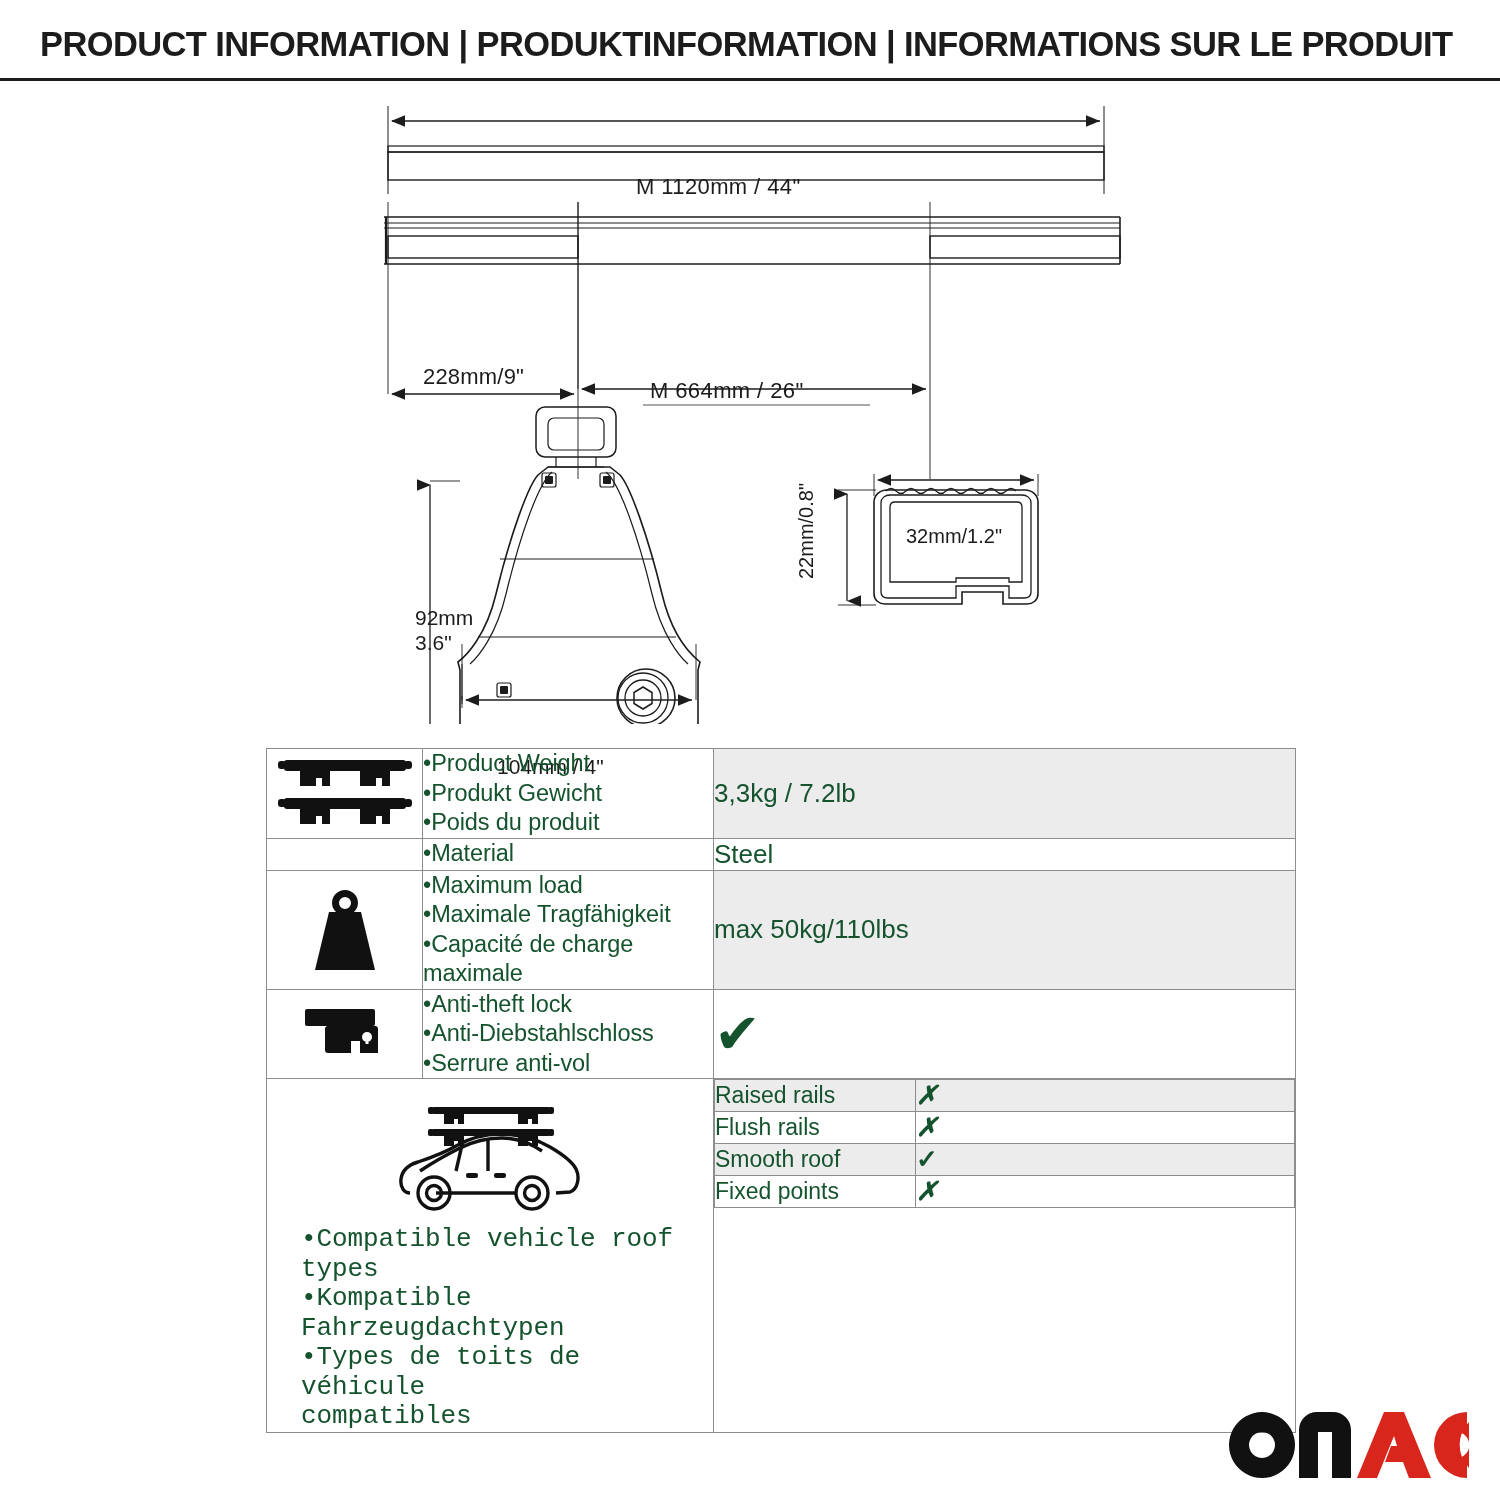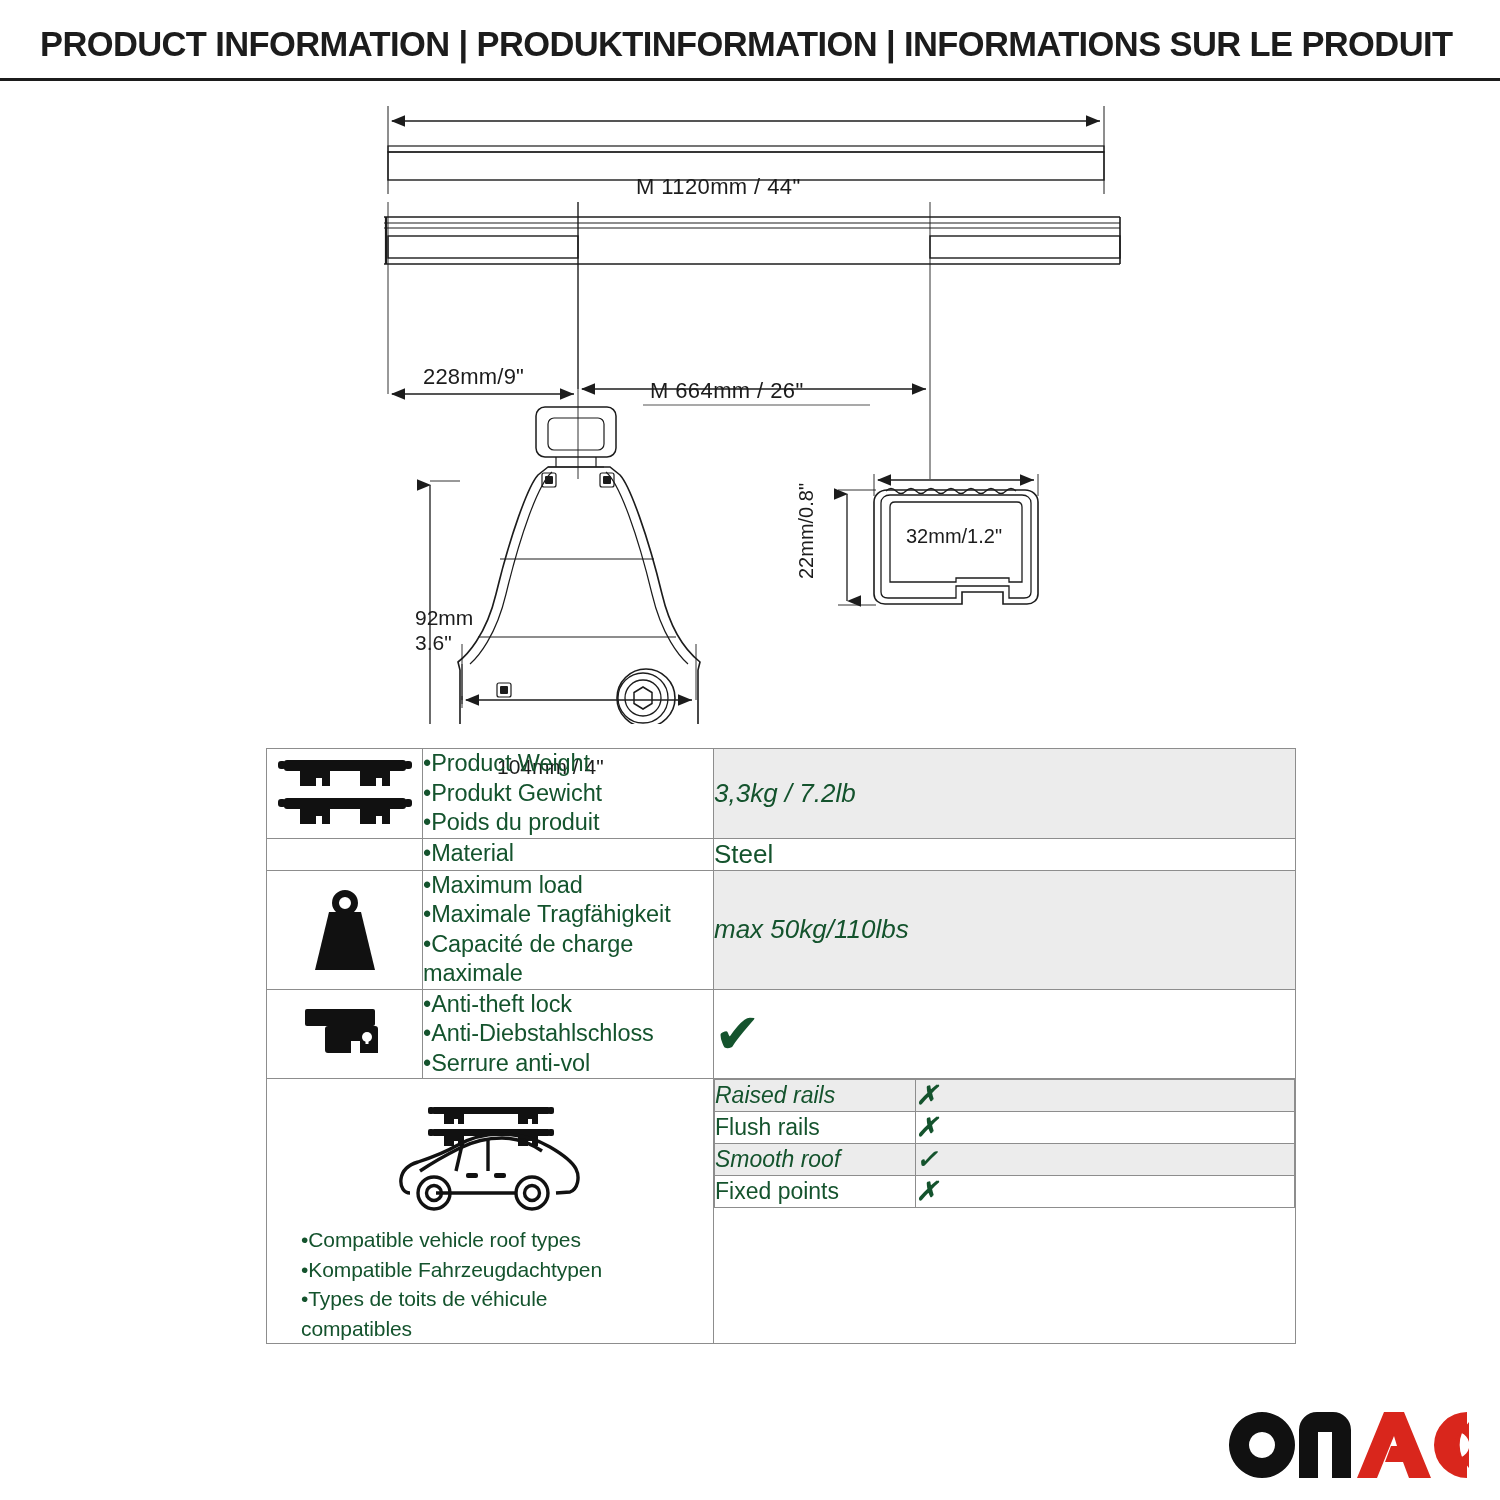--- a/index.html
+++ b/index.html
@@ -96,21 +96,21 @@
     line-height: 29.5px;
     letter-spacing: -0.1px;
     padding: 8px 4px 8px 6px;
   }
   .cell-label.no-icon { padding-left: 36px; }
   .cell-value {
     font-size: 26px;
     letter-spacing: 0px;
     padding: 8px 0 8px 24px;
   }
-  .shaded { background: #ececec; font-style: italic; }
+  .shaded { background: #ececec; }
   .subcell-label {
     font-size: 23px;
     padding: 8px 0 8px 16px;
     width: 200px;
   }
   .subcell-mark {
     font-size: 27px;
     padding: 8px 0 8px 16px;
     font-weight: 600;
   }
@@ -131,24 +131,25 @@
     border: 1px solid #8d8d8d;
     border-top: none;
   }
   .nested-table tr:first-child td { border-top: 1px solid #8d8d8d; }
   .nested-table tr:last-child td { border-bottom: none; border-radius: 14px; }
   .nested-table td:first-child { border-left: none; margin-left: 12px; }
   .nested-table td:last-child  { border-right: none; }
   .vehicle-cell { padding: 0; vertical-align: top; }
   .veh-icon-wrap { text-align: center; padding-top: 22px; }
   .veh-label {
-    font-size: 21px;
+    font-size: 26px;
     line-height: 29.5px;
     padding: 6px 10px 0 34px;
     letter-spacing: -0.1px;
+    font-family: Liberation Mono, monospace;
   }
 
   
   #logo {
     position: absolute;
     left: 1229px;
     top: 1412px;
     width: 240px;
     height: 66px;
   }

